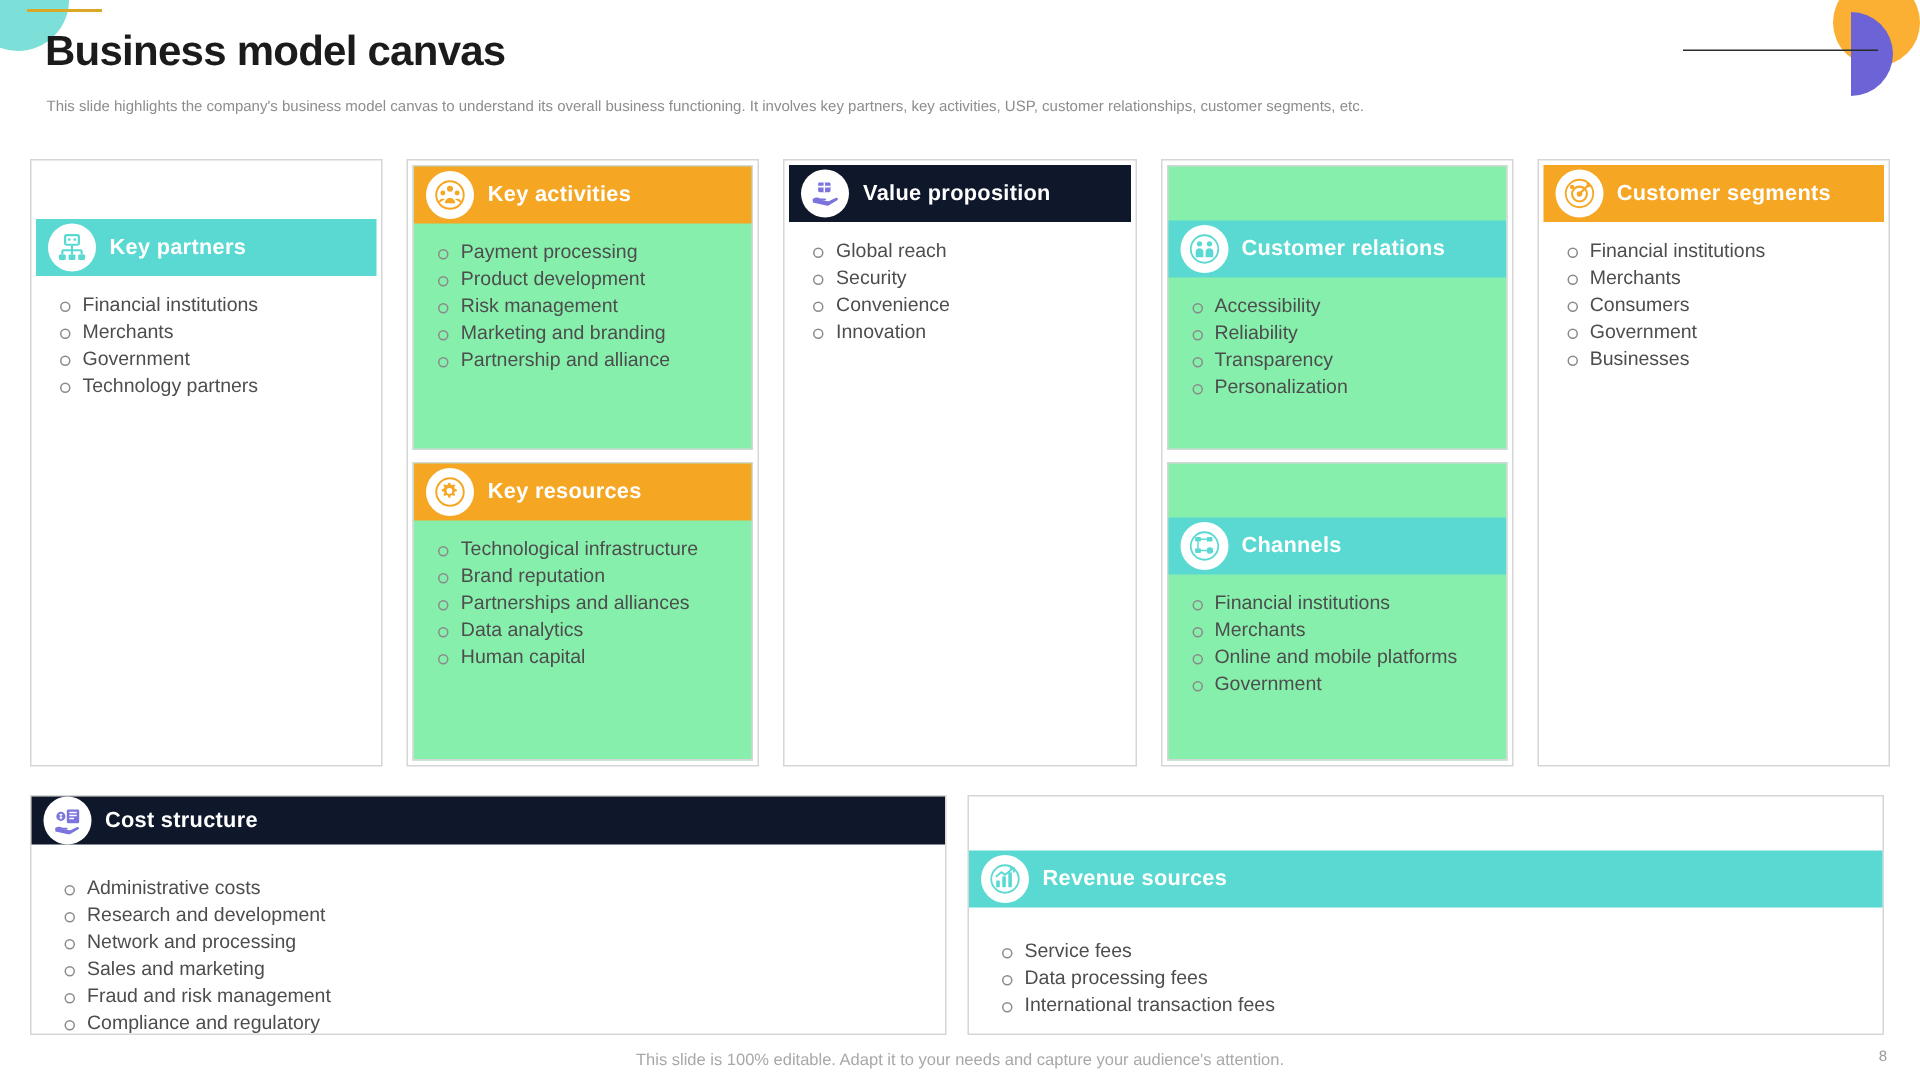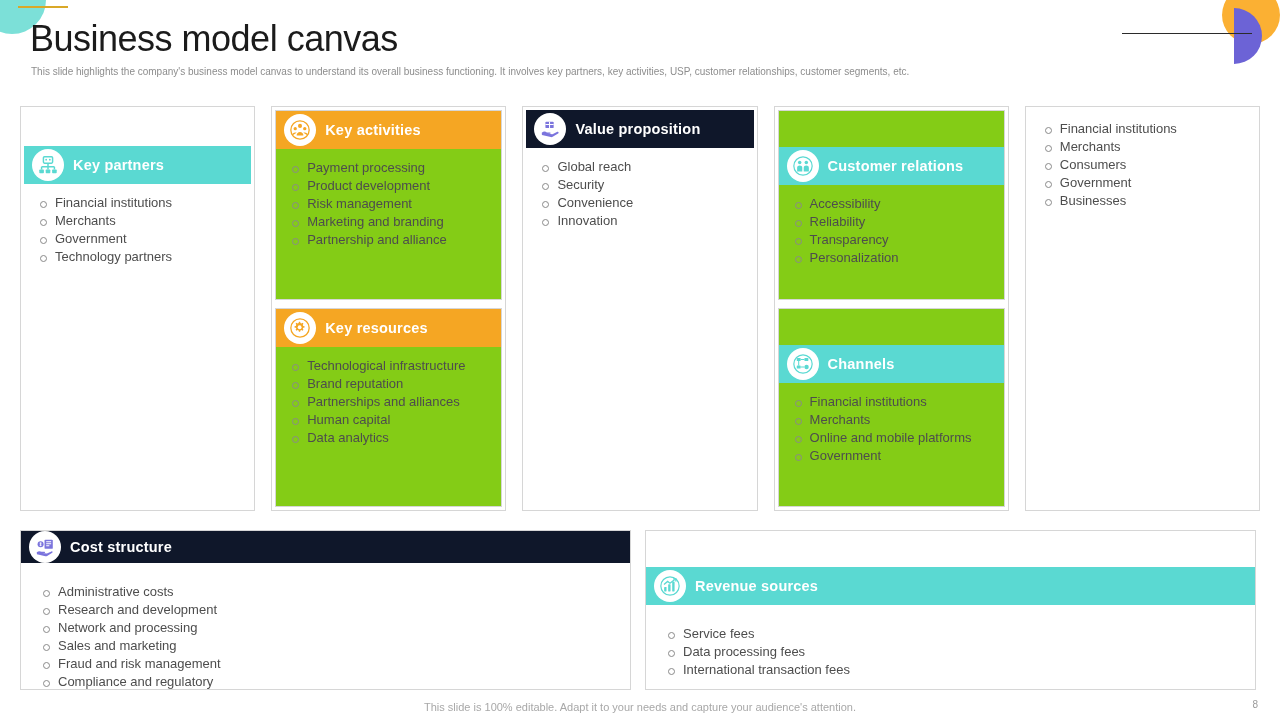--- a/index.html
+++ b/index.html
@@ -61,22 +61,22 @@
     height: 1px;
     background: #2b2b2b;
     z-index: 2;
   }
 
   
   .page-title {
     position: absolute;
     left: 30px;
     top: 18px;
-    font-size: 36px;
-    font-weight: normal;
+    font-size: 28px;
+    font-weight: bold;
     color: #1b1b1b;
     letter-spacing: -0.5px;
     z-index: 3;
   }
   .page-subtitle {
     position: absolute;
     left: 31px;
     top: 66px;
     font-size: 10px;
     color: #8d8d8d;
@@ -103,21 +103,21 @@
   }
   .col-1 { width: 236px; }
   .col-2 { width: 236px; gap: 8px; }
   .col-3 { width: 236px; }
   .col-4 { width: 236px; gap: 8px; }
   .col-5 { width: 236px; }
 
   
   .card {
     border: 1px solid #d6d6d6;
-    background: #84cc16;
+    background: #86efac;
     display: flex;
     flex-direction: column;
   }
   .card-grow { flex: 1; }
   .card-half { height: 190px; }
 
   
   .panel {
     flex: 1;
     display: flex;
@@ -296,22 +296,22 @@
             <circle cx="11.6" cy="11.2" r="2.1" fill="#ffffff"></circle>
           </svg>
         </span>
         <span class="card-title">Key resources</span>
       </div>
       <div class="card-body">
         <ul>
           <li>Technological infrastructure</li>
           <li>Brand reputation</li>
           <li>Partnerships and alliances</li>
+          <li>Data analytics</li>
           <li>Human capital</li>
-          <li>Data analytics</li>
         </ul>
       </div>
     </div>
   </div>
 
   <div class="col col-3">
     <div class="panel">
       <div class="card-head purple">
         <span class="head-icon">
           <svg width="22" height="22" viewBox="0 0 24 24">
@@ -376,20 +376,33 @@
           <li>Merchants</li>
           <li>Online and mobile platforms</li>
           <li>Government</li>
         </ul>
       </div>
     </div>
   </div>
 
   <div class="col col-5">
     <div class="panel">
+      <div class="card-head orange">
+        <span class="head-icon">
+          <svg width="22" height="22" viewBox="0 0 24 24">
+            <circle cx="12" cy="12" r="10" fill="none" stroke="#f5a623" stroke-width="1.3"></circle>
+            <circle cx="12" cy="12.4" r="5.4" fill="none" stroke="#f5a623" stroke-width="1.5"></circle>
+            <circle cx="12" cy="12.4" r="2" fill="#f5a623"></circle>
+            <path d="M12 12.4L18.6 5.6" stroke="#f5a623" stroke-width="1.6"></path>
+            <path d="M17 4.2l2.6 .4 .4 2.6-2.4 .3z" fill="#f5a623"></path>
+            <circle cx="6.6" cy="7.2" r="1.6" fill="#f5a623"></circle>
+          </svg>
+        </span>
+        <span class="card-title">Customer segments</span>
+      </div>
       <div class="card-body">
         <ul>
           <li>Financial institutions</li>
           <li>Merchants</li>
           <li>Consumers</li>
           <li>Government</li>
           <li>Businesses</li>
         </ul>
       </div>
     </div>

